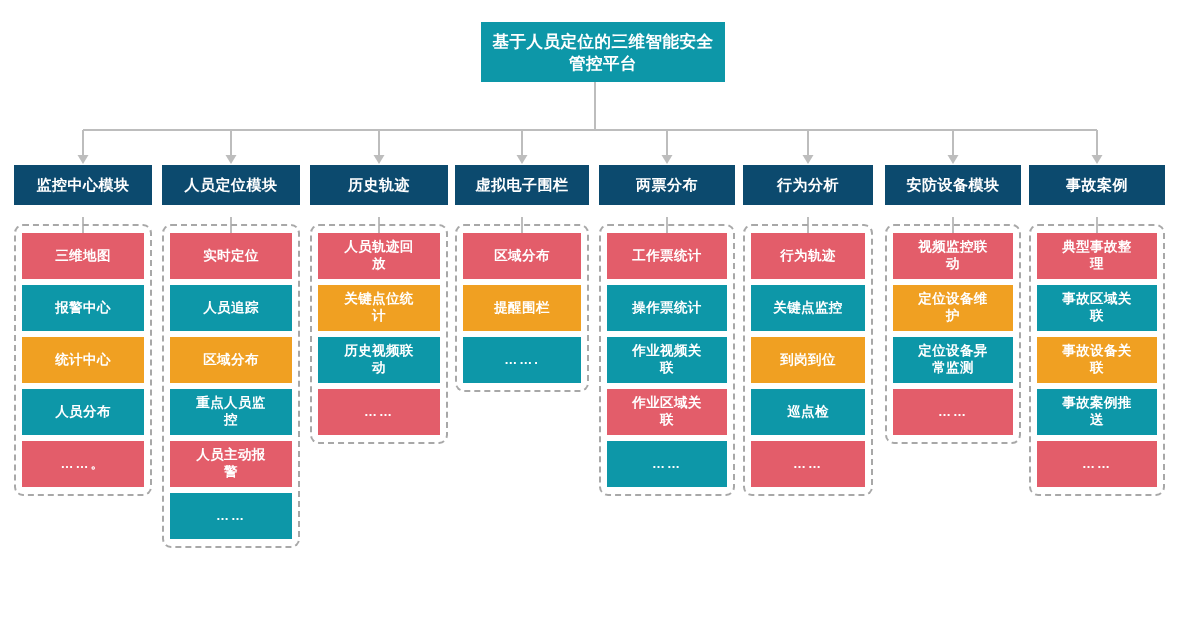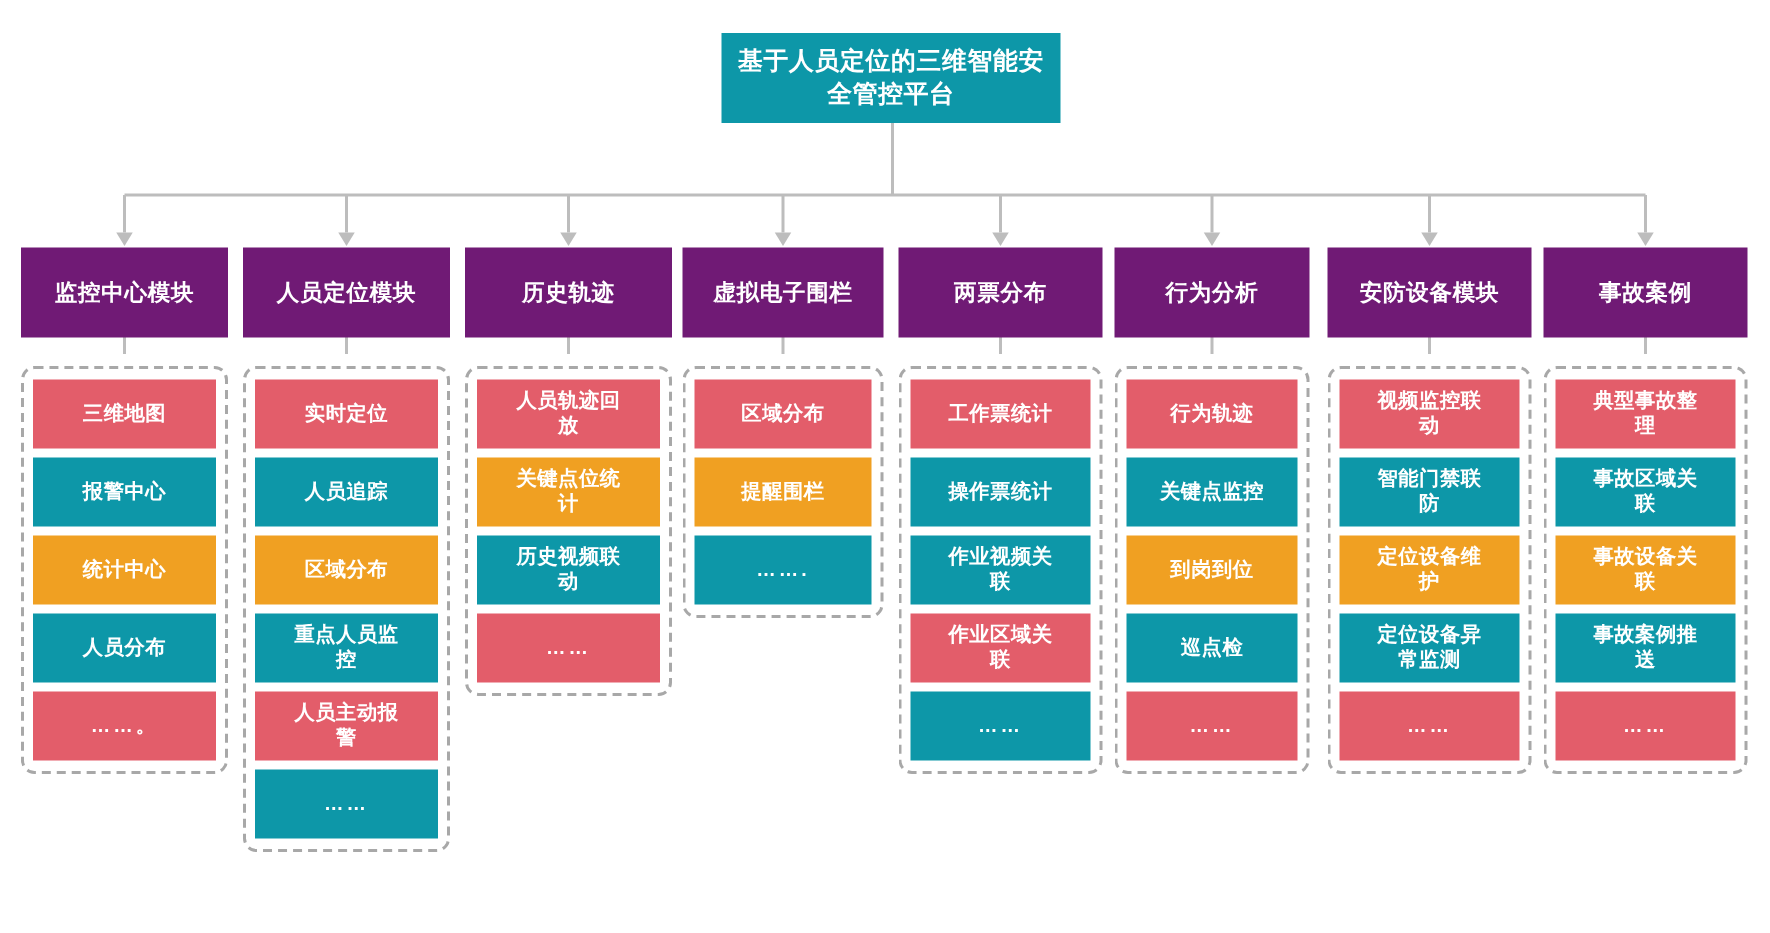--- a/index.html
+++ b/index.html
@@ -28,21 +28,21 @@
     width: 1180px;
     height: 622px;
     pointer-events: none;
   }
 
   
   .root-title {
     position: absolute;
     left: 481px;
     top: 22px;
-    width: 226px;
+    width: 244px;
     height: 60px;
     background: #0d97a8;
     color: #ffffff;
     font-size: 16.5px;
     font-weight: bold;
     line-height: 1.35;
     display: flex;
     align-items: center;
     justify-content: center;
     text-align: center;
@@ -57,25 +57,25 @@
     left: 0;
     top: 165px;
     width: 1180px;
   }
   .column {
     position: absolute;
     top: 0;
   }
 
   .col-header {
-    background: #701a75;
+    background: #0c4a6e;
     color: #ffffff;
     font-size: 15px;
     font-weight: bold;
-    height: 60px;
+    height: 40px;
     display: flex;
     align-items: center;
     justify-content: center;
     text-align: center;
     letter-spacing: 0.5px;
     box-sizing: border-box;
     padding: 0 4px;
   }
 
   .col-body {
@@ -204,21 +204,20 @@
           <div class="item teal">关键点监控</div>
           <div class="item orange">到岗到位</div>
           <div class="item teal">巡点检</div>
           <div class="item red dots">……</div>
         </div>
       </div>
       <div class="column" style="left: 885px; width: 136px;">
         <div class="col-header">安防设备模块</div>
         <div class="col-body">
           <div class="item red">视频监控联动</div>
-          <div class="item teal">智能门禁联防</div>
           <div class="item orange">定位设备维护</div>
           <div class="item teal">定位设备异常监测</div>
           <div class="item red dots">……</div>
         </div>
       </div>
       <div class="column" style="left: 1029px; width: 136px;">
         <div class="col-header">事故案例</div>
         <div class="col-body">
           <div class="item red">典型事故整理</div>
           <div class="item teal">事故区域关联</div>

